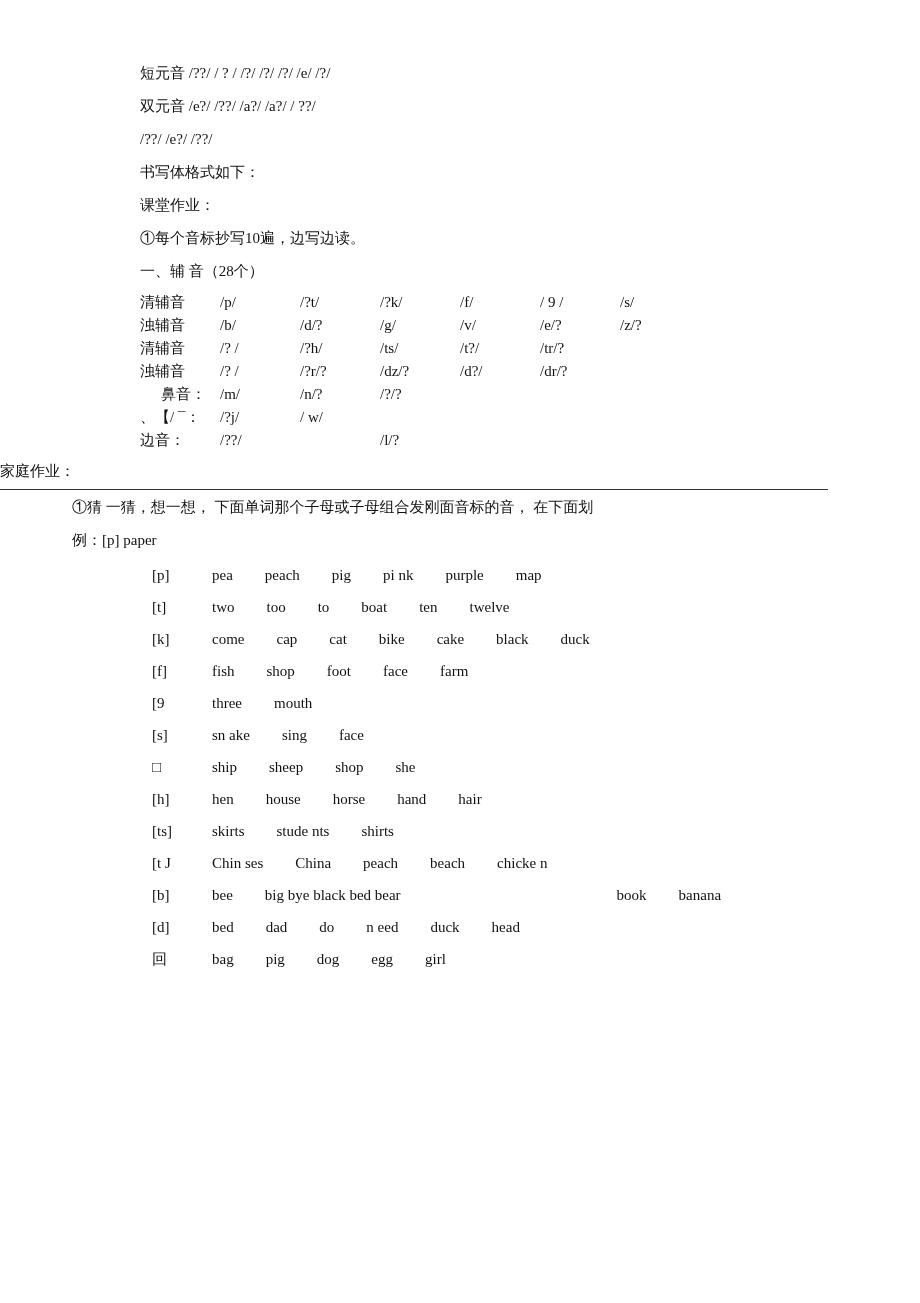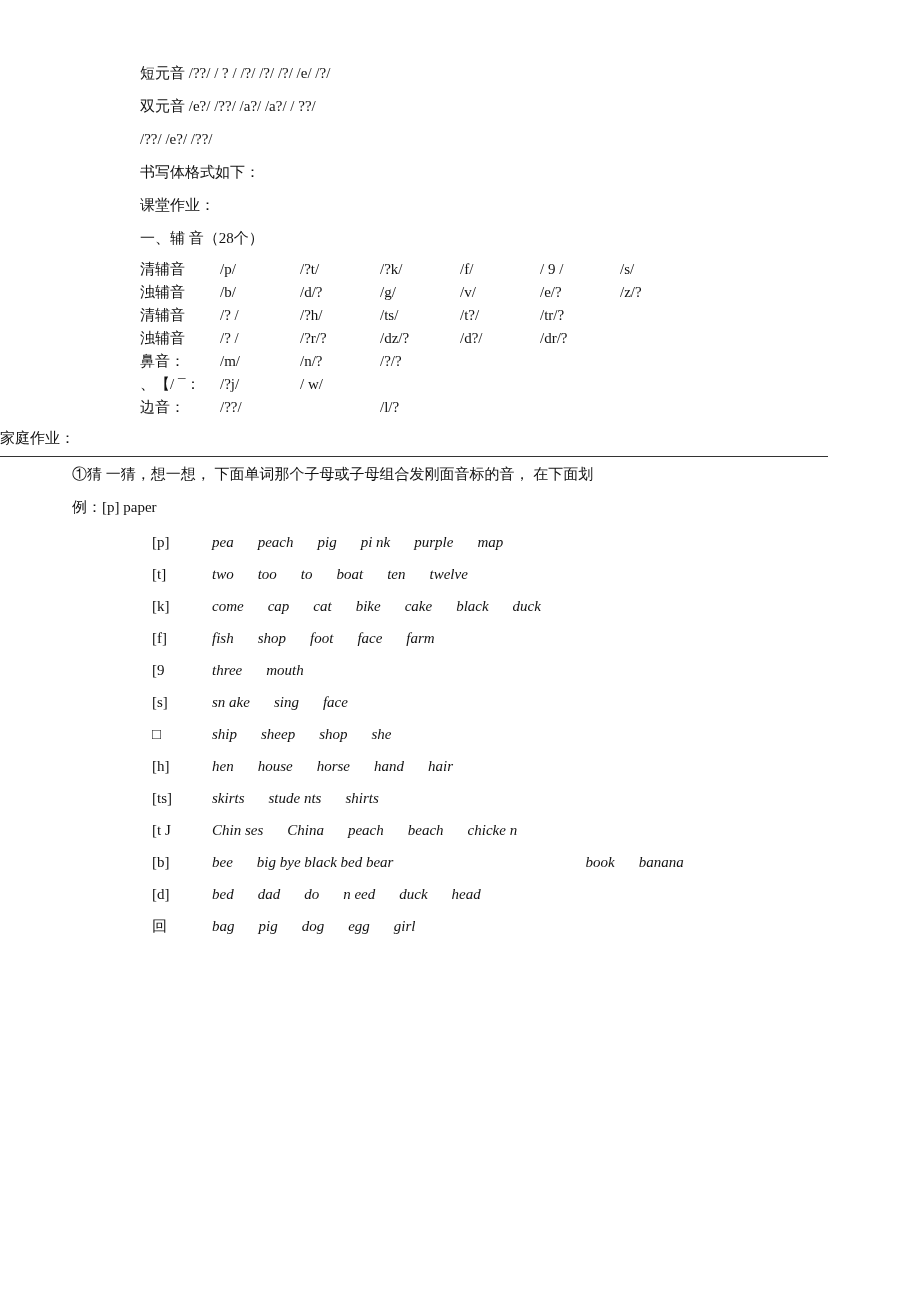--- a/index.html
+++ b/index.html
@@ -67,24 +67,23 @@
 
     .phoneme-label {
       display: inline-block;
       width: 60px;
       font-size: 15px;
       flex-shrink: 0;
     }
 
     .words {
       display: flex;
-      gap: 24px;
+      gap: 32px;
       flex-wrap: nowrap;
       font-size: 15px;
-      font-style: italic;
     }
 
     table.phoneme-table {
       border-collapse: collapse;
       margin-left: 140px;
       margin-bottom: 4px;
     }
     table.phoneme-table td {
       padding: 2px 14px 2px 0;
       font-size: 15px;
@@ -96,20 +95,21 @@
 <body>
 
 <div class="page">
 
   <div class="top-section">
     <div class="line">短元音   /??/ / ? /            /?/          /?/ /?/          /e/       /?/</div>
     <div class="line">双元音  /e?/    /??/    /a?/    /a?/      / ??/</div>
     <div class="line">/??/      /e?/       /??/</div>
     <div class="line">书写体格式如下：</div>
     <div class="line">课堂作业：</div>
+    <div class="line">①每个音标抄写10遍，边写边读。</div>
     <div class="line">一、辅 音（28个）</div>
   </div>
 
   <table class="phoneme-table">
     <tbody id="consonant-tbody">
     <tr>
           <td style="min-width: 80px;">清辅音</td>
           <td style="min-width: 80px;">/p/</td>
           <td style="min-width: 80px;">/?t/</td>
           <td style="min-width: 80px;">/?k/</td>
@@ -138,21 +138,21 @@
         <tr>
           <td style="min-width: 80px;">浊辅音</td>
           <td style="min-width: 80px;">/? /</td>
           <td style="min-width: 80px;">/?r/?</td>
           <td style="min-width: 80px;">/dz/?</td>
           <td style="min-width: 80px;">/d?/</td>
           <td style="min-width: 80px;">/dr/?</td>
           <td style="min-width: 80px;"></td>
         </tr>
         <tr>
-          <td style="min-width: 80px;">鼻音：</td>
+          <td style="min-width: 80px; text-align: right;">鼻音：</td>
           <td style="min-width: 80px;">/m/</td>
           <td style="min-width: 80px;">/n/?</td>
           <td style="min-width: 80px;">/?/?</td>
           <td style="min-width: 80px;"></td>
           <td style="min-width: 80px;"></td>
           <td style="min-width: 80px;"></td>
         </tr>
         <tr>
           <td style="min-width: 80px;">、【/ ¯：</td>
           <td style="min-width: 80px;">/?j/</td>

